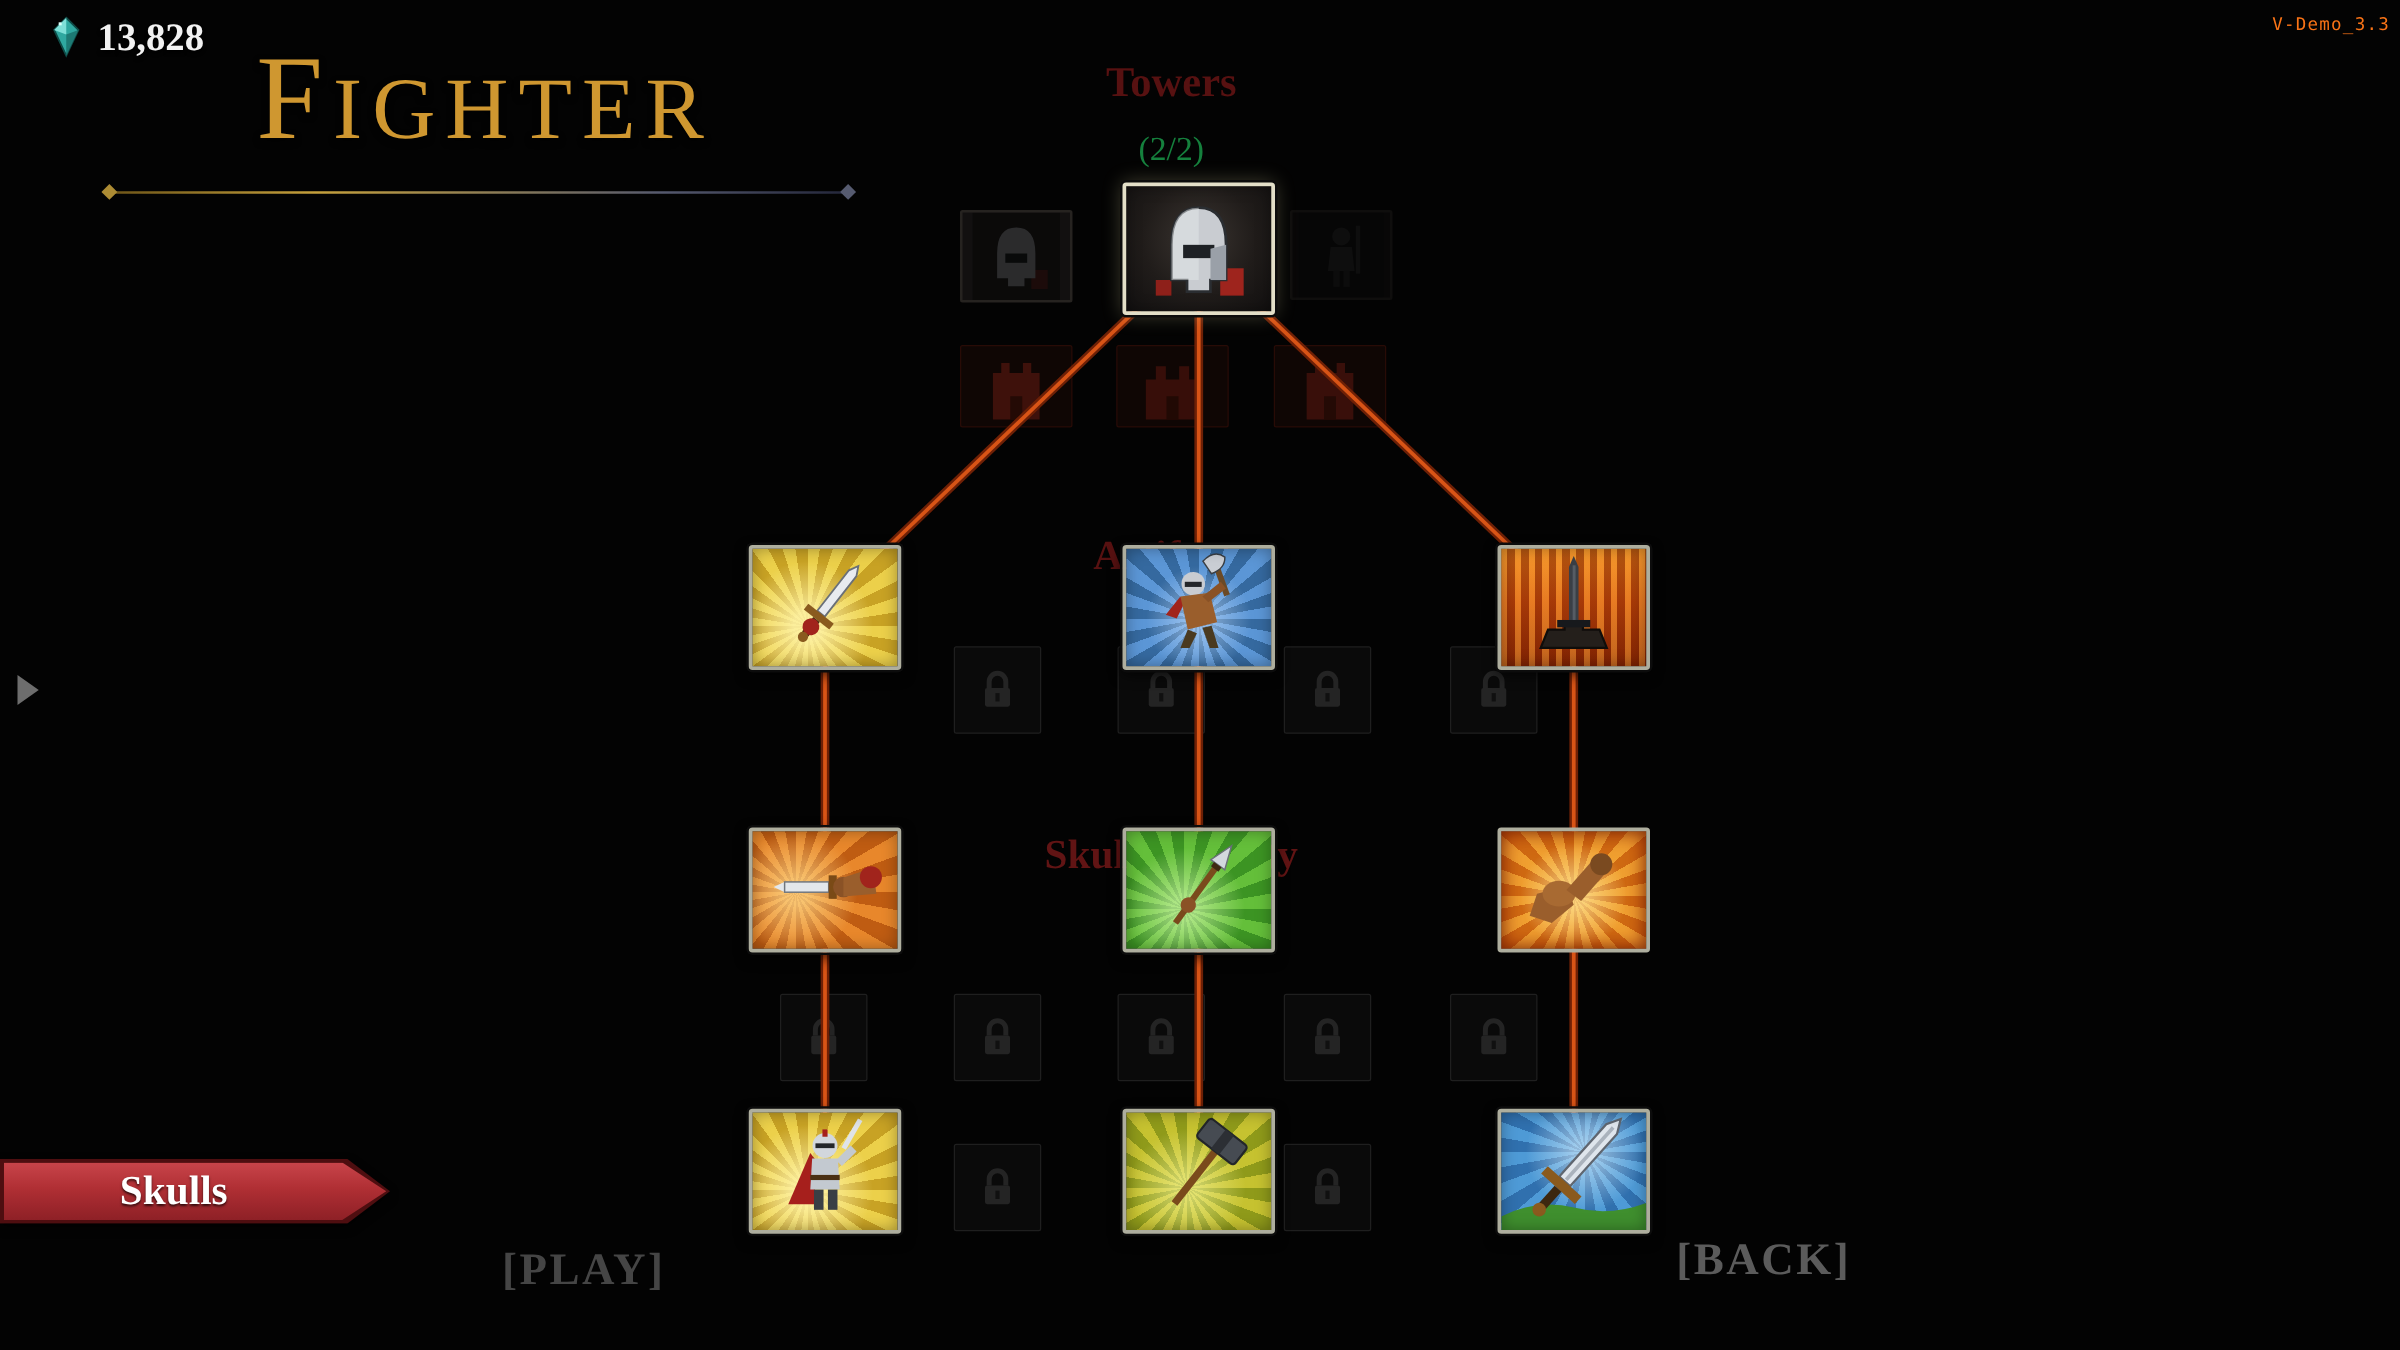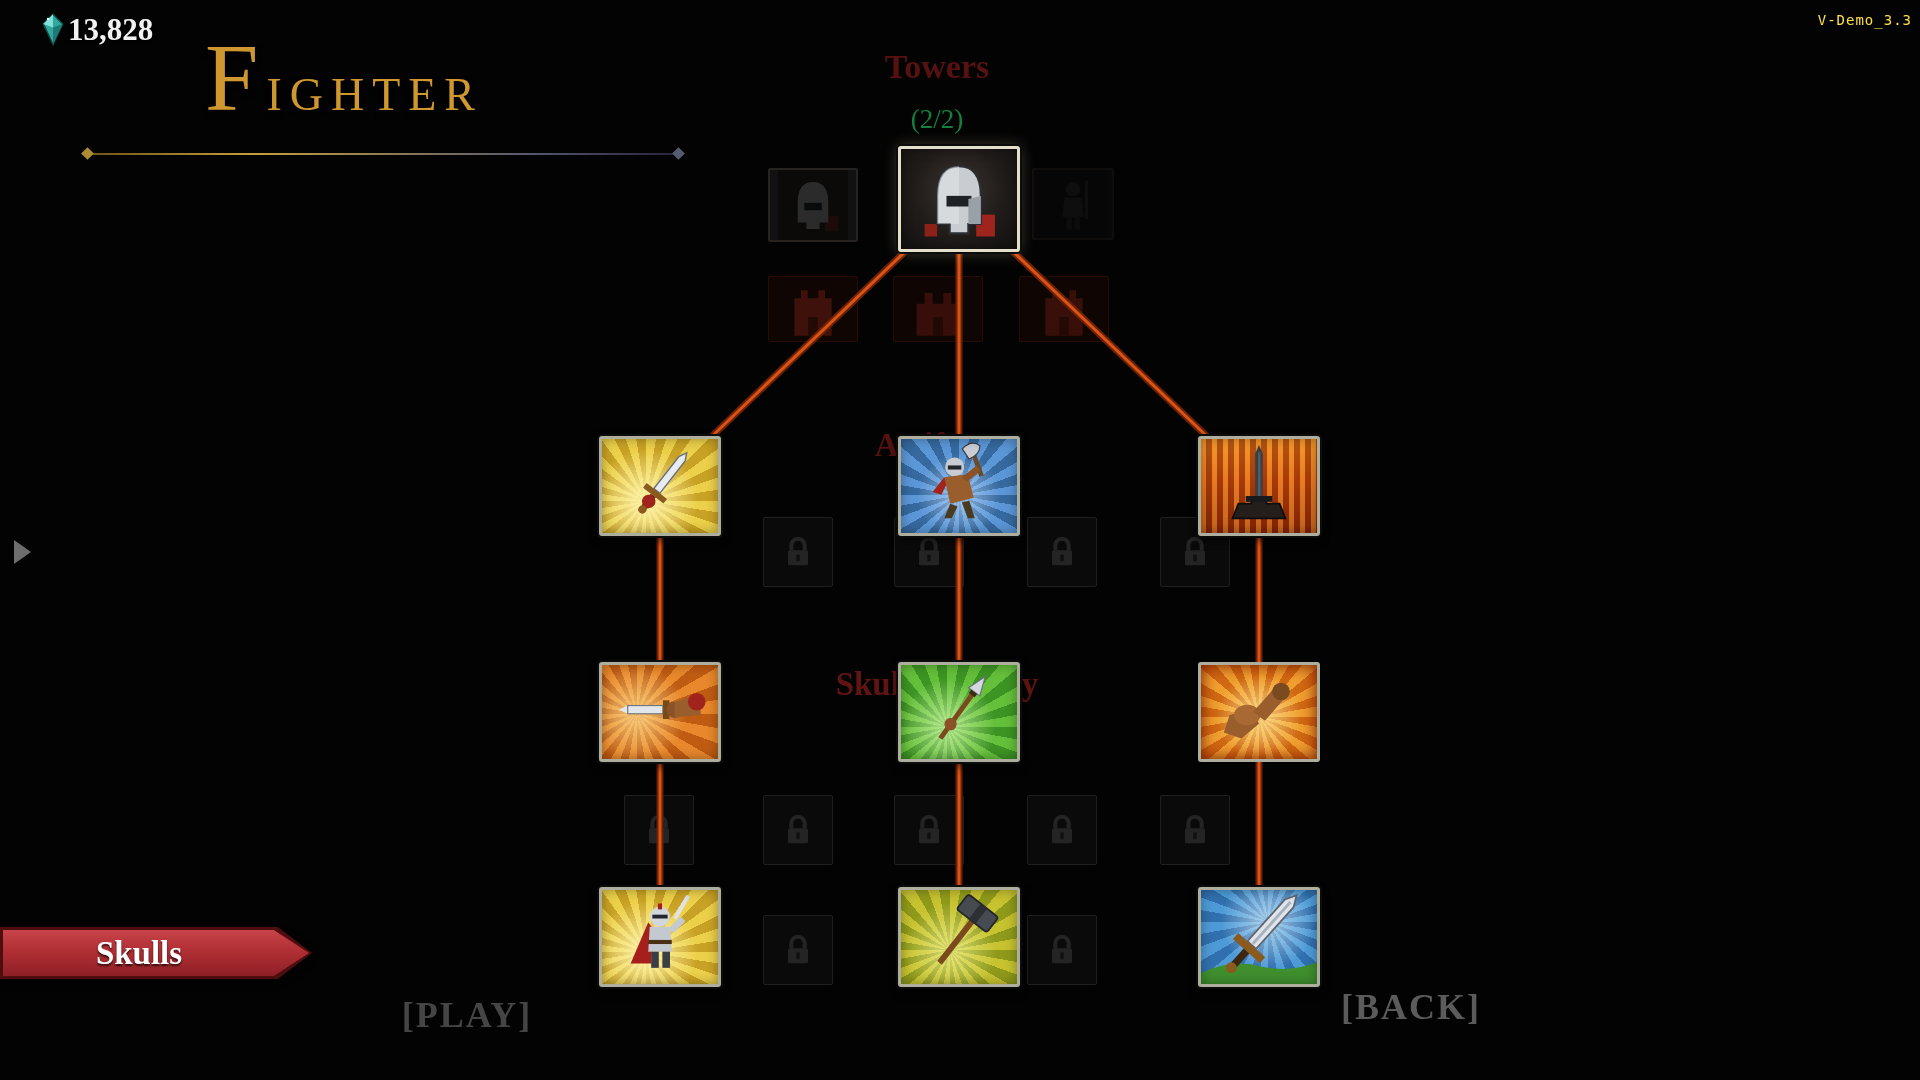--- a/index.html
+++ b/index.html
@@ -46,26 +46,26 @@
             repeating-conic-gradient(from 0deg at 50% 55%, #f0a030 0deg 10deg, #cf6a12 10deg 20deg);
             box-shadow:inset 0 0 18px rgba(160,30,0,.8);}
   .bg-olive{background:radial-gradient(circle at 42% 64%, rgba(245,245,150,.6) 0 10%, rgba(245,245,150,0) 52%),
             repeating-conic-gradient(from 0deg at 42% 64%, #c6c230 0deg 10deg, #8f9a1a 10deg 20deg);}
   .bg-sky  {background:radial-gradient(circle at 58% 34%, rgba(225,244,255,.55) 0 10%, rgba(225,244,255,0) 52%),
             repeating-conic-gradient(from 0deg at 58% 34%, #4e9ad6 0deg 10deg, #3070ae 10deg 20deg);}
 
   
   .hud{position:absolute;inset:0;z-index:5;pointer-events:none;}
   .hud *{pointer-events:auto;}
-  .currency{position:absolute;left:38px;top:12px;display:flex;align-items:center;}
+  .currency{position:absolute;left:38px;top:12px;display:flex;align-items:center;gap:10px;}
   .currency-value{font-size:31px;font-weight:700;color:#f2f2f2;text-shadow:0 2px 3px #000;font-family:"Liberation Serif",serif;}
-  .version{position:absolute;right:8px;top:12px;font-family:"DejaVu Sans Mono",monospace;font-size:14px;color:#fde047;letter-spacing:1px;}
+  .version{position:absolute;right:8px;top:12px;font-family:"DejaVu Sans Mono",monospace;font-size:14px;color:#f97316;letter-spacing:1px;}
   .title{position:absolute;left:205px;top:30px;color:#cf9730;display:flex;align-items:baseline;text-shadow:0 3px 6px rgba(0,0,0,.8);}
   .title .t0{font-size:96px;line-height:1;letter-spacing:8px;}
-  .title .t1{font-size:46px;line-height:1;letter-spacing:8px;}
+  .title .t1{font-size:70px;line-height:1;letter-spacing:8px;}
   .divider{position:absolute;left:88px;top:153px;width:590px;height:2px;
            background:linear-gradient(90deg,#6e5518,#c5a03c 28%,#55596e 75%,#23263a);}
   .divider::before,.divider::after{content:"";position:absolute;top:-4px;width:9px;height:9px;transform:rotate(45deg);}
   .divider::before{left:-5px;background:#ad8c34;}
   .divider::after{right:-5px;background:#565b70;}
 
   
   .return-btn{position:absolute;left:0;top:927px;width:312px;height:52px;z-index:6;cursor:pointer;
               filter:drop-shadow(0 3px 4px rgba(0,0,0,.65));}
   .ribbon{position:absolute;inset:0;clip-path:polygon(0 0,89% 0,100% 50%,89% 100%,0 100%);background:#4e0e10;}

